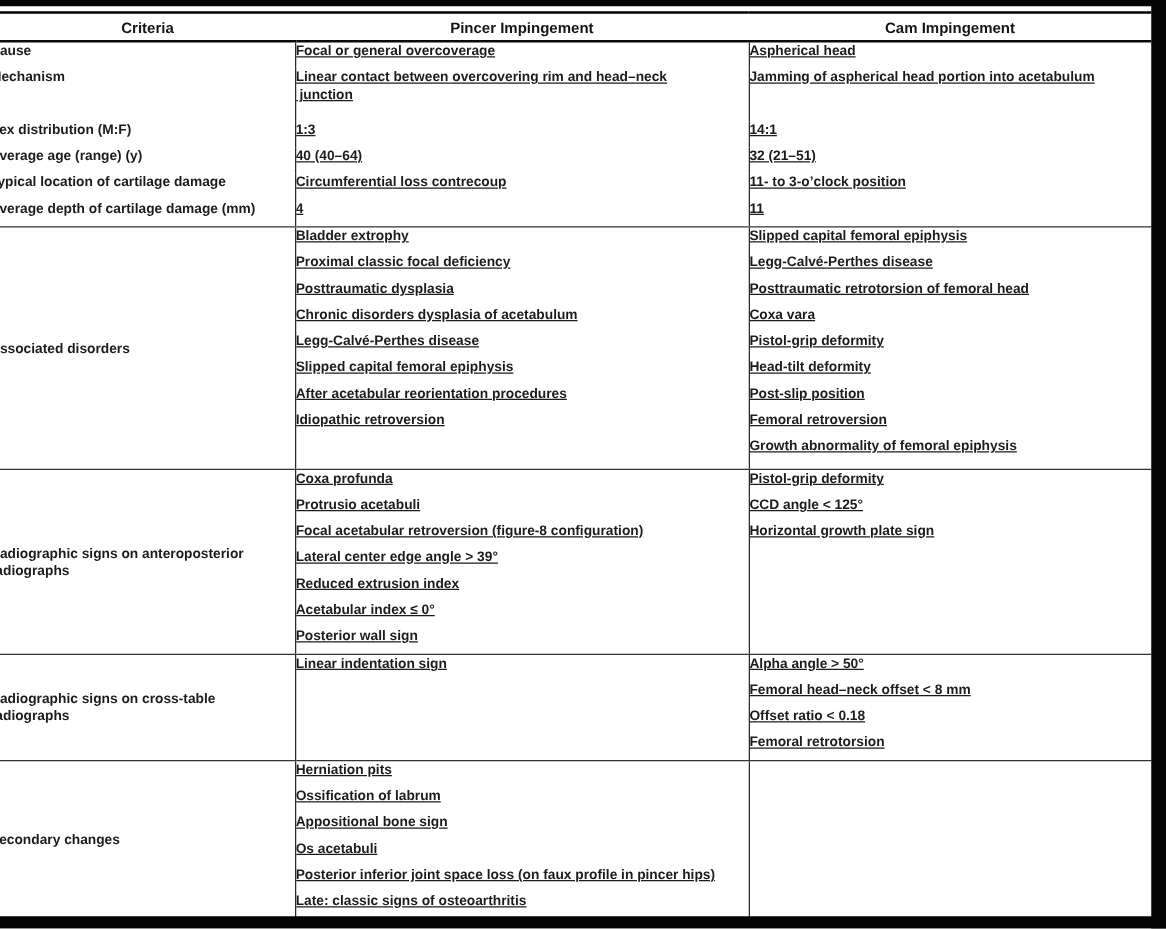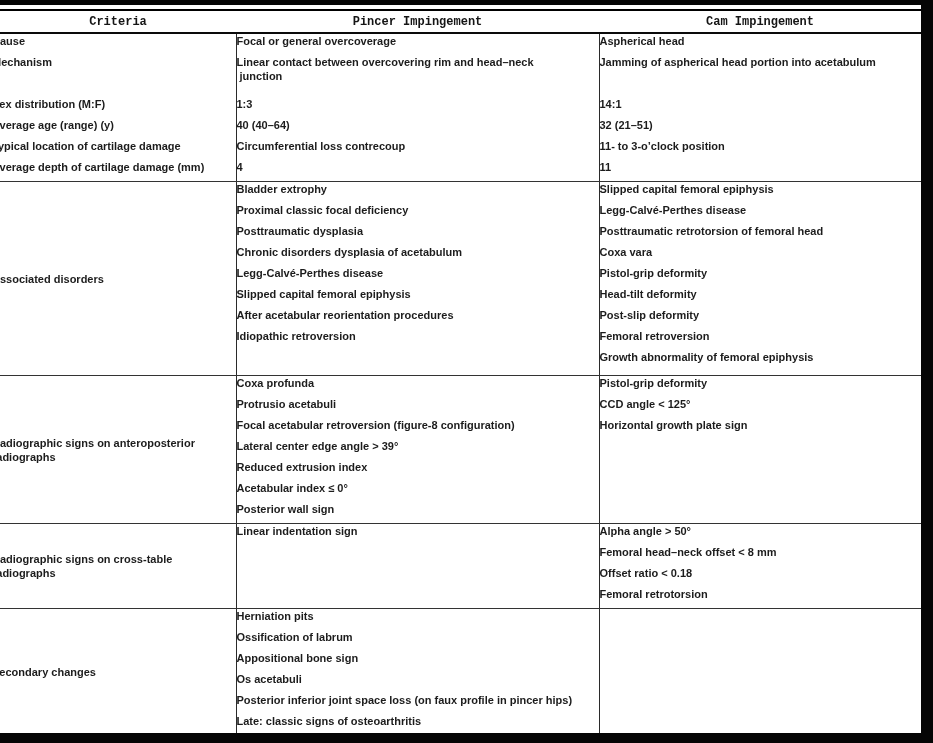--- a/index.html
+++ b/index.html
@@ -23,40 +23,40 @@
     table-layout:fixed;
     border-top:2px solid #000;
   }
   table.cmp th{
     height:19px;
     border-bottom:2px solid #0a0a0a;
     font-size:12px;font-weight:bold;
     text-align:center;vertical-align:middle;
     padding:1px 2px;
     color:#151515;
-    font-family:Liberation Mono, monospace;
   }
   table.cmp td{
     vertical-align:top;
     overflow:hidden;
     padding:0;
   }
   td.c1{padding:3px 2px 0 0;}
   td.val{padding:3px 4px 0 5px;border-left:1.5px solid #2a2a2a;}
   td.c3{border-left:1.5px solid #2a2a2a;}
   tr.section-end td{border-bottom:1.5px solid #333;}
   tr.last-row td{border-bottom:2px solid #5f5f5f;}
 
   .line{
     display:block;
     white-space:pre;
     font-size:11px;font-weight:bold;
     line-height:14px;
     margin:0 0 7px 0;
     color:#1c1c1c;
+    text-decoration:underline;
   }
   .criteria-label{
     display:block;
     white-space:pre;
     font-size:11px;font-weight:bold;
     line-height:14px;
     margin-left:-8px;   
     color:#1c1c1c;
   }
 </style>
@@ -161,21 +161,21 @@
             <div class="line">After acetabular reorientation procedures</div>
             <div class="line">Idiopathic retroversion</div>
           </td>
           <td class="val c3">
             <div class="line">Slipped capital femoral epiphysis</div>
             <div class="line">Legg-Calvé-Perthes disease</div>
             <div class="line">Posttraumatic retrotorsion of femoral head</div>
             <div class="line">Coxa vara</div>
             <div class="line">Pistol-grip deformity</div>
             <div class="line">Head-tilt deformity</div>
-            <div class="line">Post-slip deformity</div>
+            <div class="line">Post-slip position</div>
             <div class="line">Femoral retroversion</div>
             <div class="line">Growth abnormality of femoral epiphysis</div>
           </td>
         </tr>
         <tr class="section-end" style="height: 148px;">
           <td class="c1" style="vertical-align: middle;">
             <span class="criteria-label">Radiographic signs on anteroposterior
 radiographs</span>
           </td>
           <td class="val">

